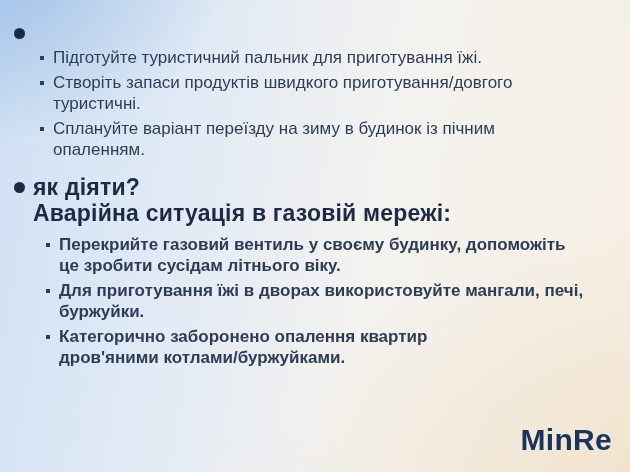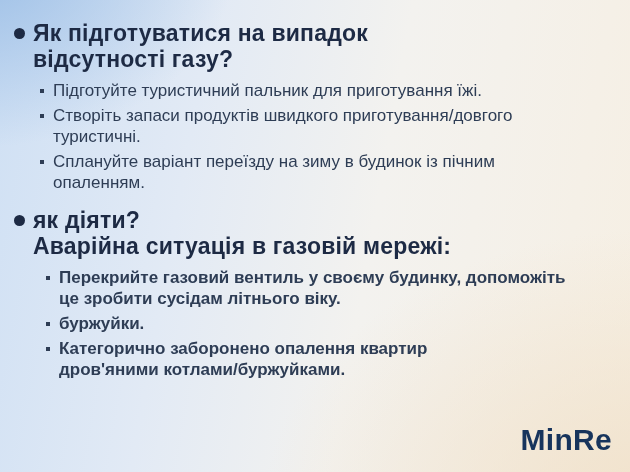--- a/index.html
+++ b/index.html
@@ -49,24 +49,20 @@
 </style>
 </head>
 <body>
 
 <div class="page">
   <div class="content">
 
     <div class="section">
       <div class="heading-row">
         <span class="dot"></span>
-        <h1 class="heading-text">
-          <span>Як підготуватися на випадок</span>
-          <span>відсутності газу?</span>
-        </h1>
       </div>
       <ul class="list">
         <li>
           <span class="sq"></span>
           <span class="li-text">
             <span>Підготуйте туристичний пальник для приготування їжі.</span>
           </span>
         </li>
         <li>
           <span class="sq"></span>
@@ -97,20 +93,21 @@
         <li>
           <span class="sq"></span>
           <span class="li-text">
             <span>Перекрийте газовий вентиль у своєму будинку, допоможіть</span>
             <span>це зробити сусідам літнього віку.</span>
           </span>
         </li>
         <li>
           <span class="sq"></span>
           <span class="li-text">
+            <span>Для приготування їжі в дворах використовуйте мангали, печі,</span>
             <span>буржуйки.</span>
           </span>
         </li>
         <li>
           <span class="sq"></span>
           <span class="li-text">
             <span>Категорично заборонено опалення квартир</span>
             <span>дров'яними котлами/буржуйками.</span>
           </span>
         </li>

